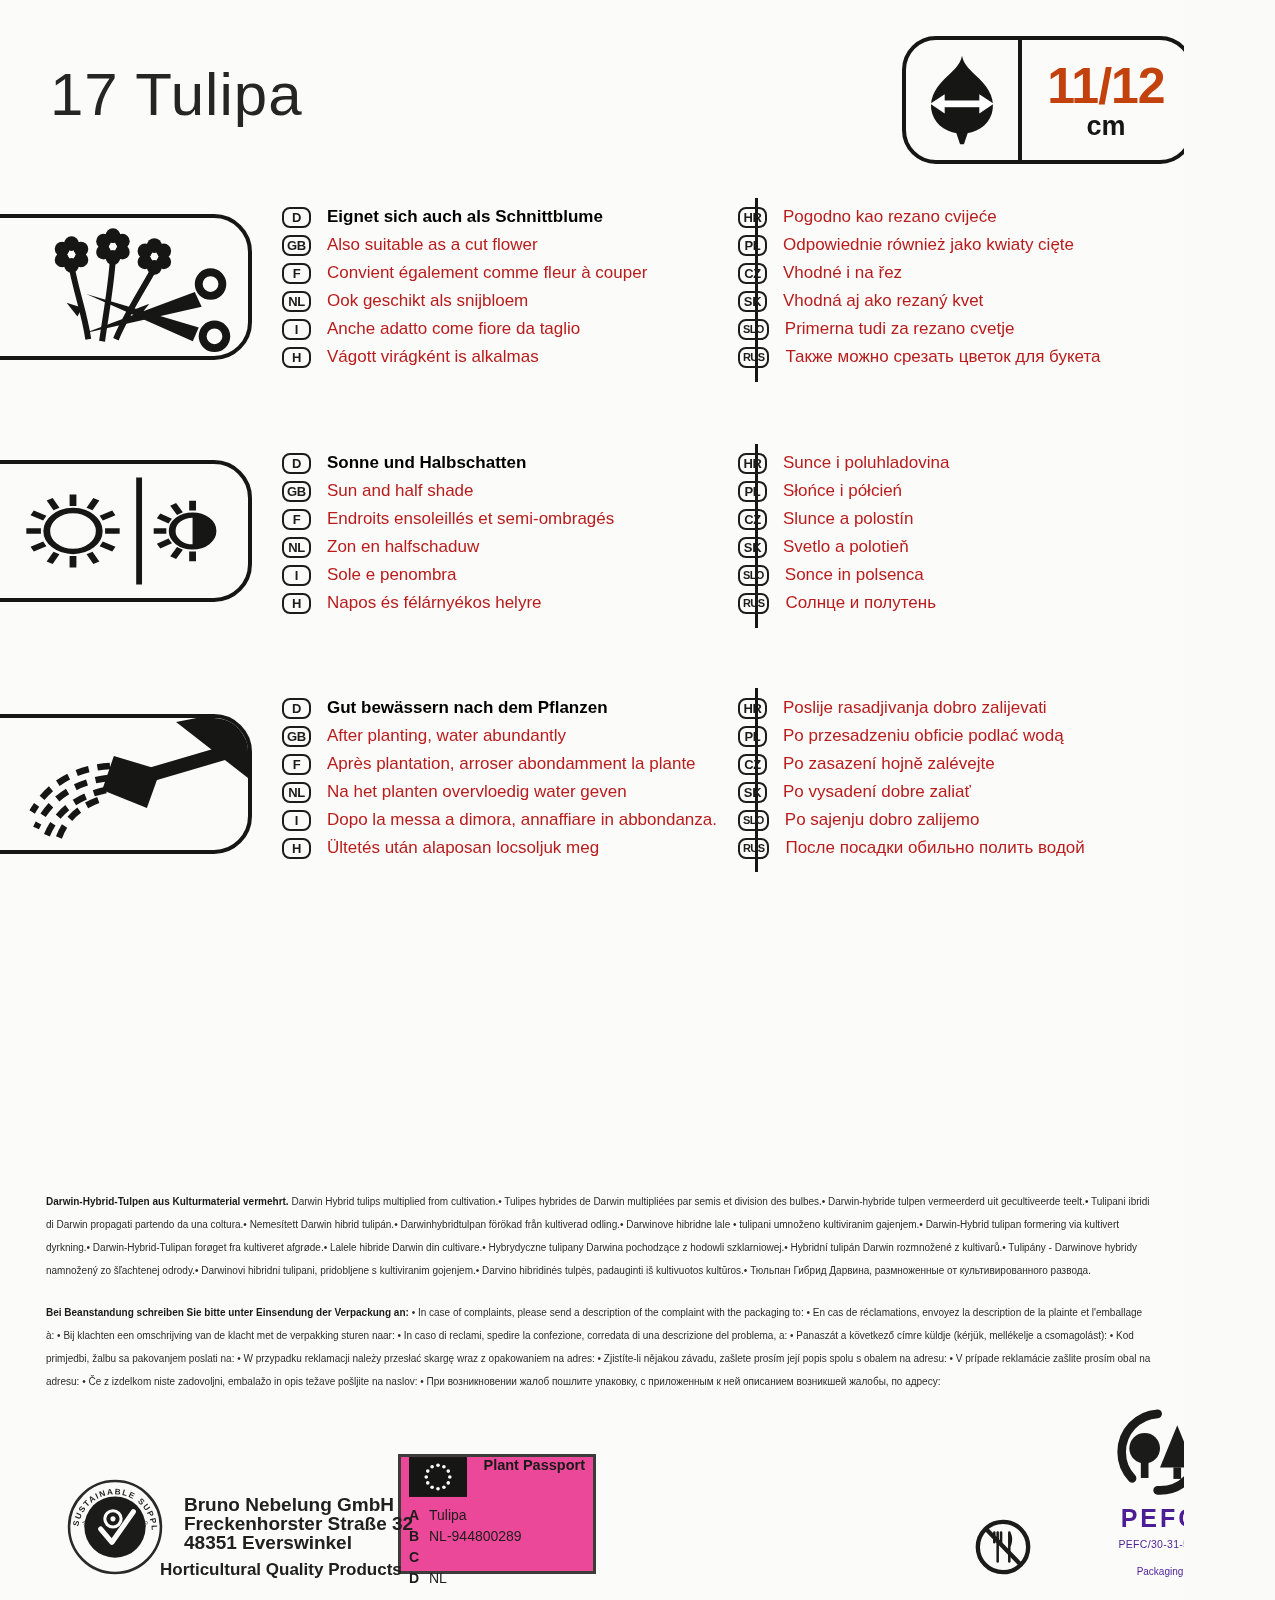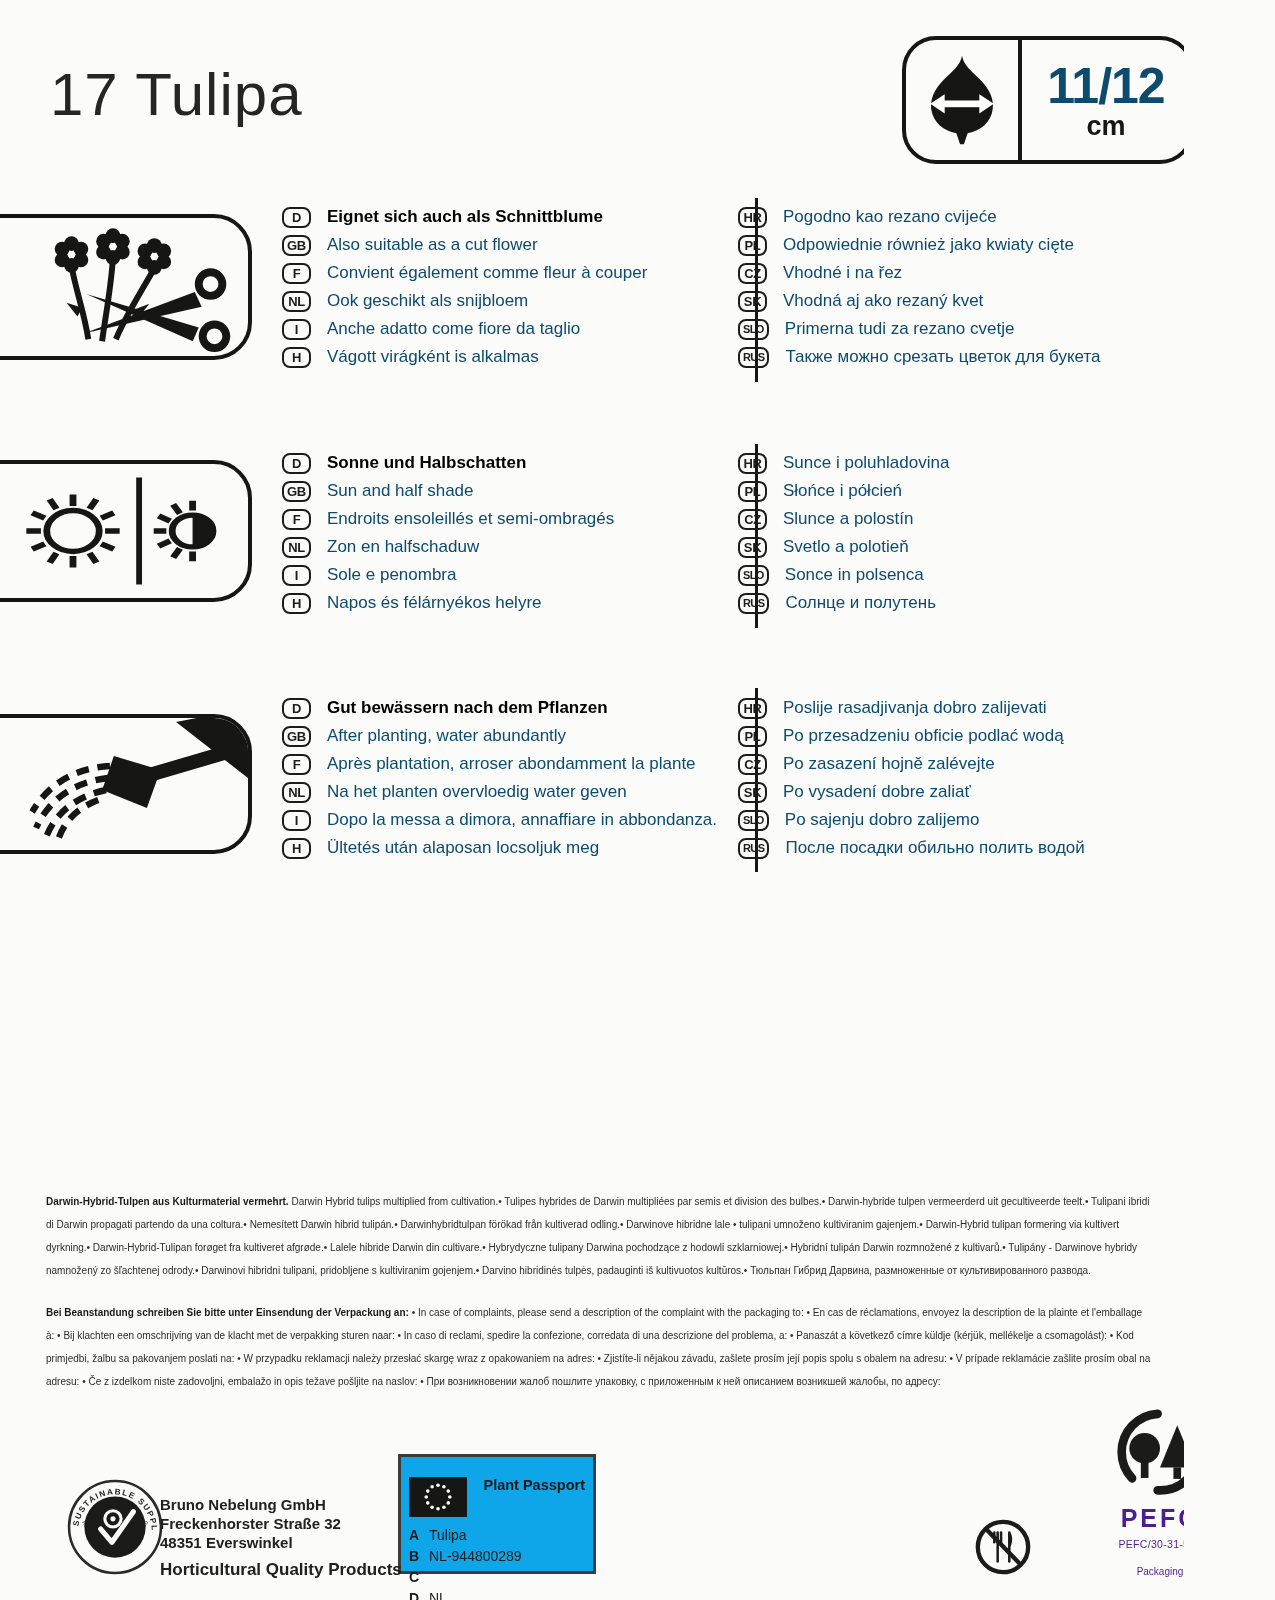--- a/index.html
+++ b/index.html
@@ -9,21 +9,21 @@
 
   
   .title{left:50px;top:60px;font-size:60px;font-weight:400;letter-spacing:1px;color:#252523;}
 
   
   .size-box{left:902px;top:36px;width:292px;height:128px;border:4px solid #161614;border-radius:34px;
             display:flex;align-items:center;box-sizing:border-box;background:#fbfbf9;}
   .size-box .bulb-wrap{width:112px;display:flex;justify-content:center;}
   .size-num-wrap{flex:1;height:100%;border-left:4px solid #161614;display:flex;flex-direction:column;
                  align-items:center;justify-content:center;}
-  .size-num{font-size:50px;font-weight:700;line-height:1;letter-spacing:-1px;color:#0c4a6e;}
+  .size-num{font-size:50px;font-weight:700;line-height:1;letter-spacing:-1px;color:#c2410c;}
   .size-unit{font-size:27px;font-weight:700;line-height:1;margin-top:2px;color:#161614;}
 
   
   .barcode{left:1272px;top:220px;width:182px;height:84px;transform:rotate(90deg);transform-origin:0 0;}
   .ean-bars{position:absolute;left:14px;top:0;width:158px;height:58px;
     background:repeating-linear-gradient(90deg,#161614 0 2px,#fbfbf9 2px 3px,#161614 3px 6px,#fbfbf9 6px 10px,#161614 10px 11px,#fbfbf9 11px 13px,#161614 13px 15px,#fbfbf9 15px 19px);}
   .guard{position:absolute;top:0;width:3px;height:70px;background:#161614;}
   .g1{left:10px}.g2{left:87px}.g3{left:172px}
   .ean-digit{position:absolute;top:57px;font-family:"DejaVu Sans Mono",monospace;font-size:13.5px;color:#161614;}
   .d0{left:-2px}.d1{left:18px;width:66px;text-align:center;letter-spacing:2px}.d2{left:92px;width:76px;text-align:center;letter-spacing:2px}
@@ -38,41 +38,41 @@
   .ib1{top:214px;height:146px}.ib2{top:460px;height:142px}.ib3{top:714px;height:140px}
   .col{display:flex;flex-direction:column;}
   .c1{top:203px}.c2{top:449px}.c3{top:694px}
   .col-left{left:282px;width:460px}
   .col-right{left:738px;width:430px}
   .lang-row{height:28px;display:flex;align-items:center;gap:16px;}
   .badge{display:inline-flex;justify-content:center;align-items:center;min-width:29px;height:21px;
          padding:0 3px;border:2.5px solid #1c1c1a;border-radius:8px;font-size:13px;font-weight:700;
          box-sizing:border-box;flex:0 0 auto;letter-spacing:-.3px;}
   .badge-3{font-size:11px;letter-spacing:-.6px;}
-  .lang-text{font-size:17px;white-space:nowrap;color:#0c4a6e;}
+  .lang-text{font-size:17px;white-space:nowrap;color:#b91c1c;}
   .col-left .lang-row:first-child .lang-text{font-weight:700;color:#000000;}
   .vdiv{left:755px;width:2.5px;background:#161614;}
   .v1{top:198px;height:184px}.v2{top:444px;height:184px}.v3{top:688px;height:184px}
 
   
   .fine{left:46px;width:1106px;font-size:10px;line-height:23px;color:#2b2b29;}
   .fp1{top:1190px}.fp2{top:1301px}
   .fine b{color:#1a1a18;}
 
   
   .passport{left:398px;top:1454px;width:198px;height:120px;border:3px solid #3c3c3a;box-sizing:border-box;
-            padding:20px 8px 4px 8px;background:#0ea5e9;}
+            padding:0 8px 4px 8px;background:#ec4899;}
   .pp-head{display:flex;align-items:flex-start;}
   .pp-title{margin-left:auto;font-size:14.5px;font-weight:700;color:#1a1a18;}
   .pp-rows{margin-top:3px;}
   .pp-row{display:grid;grid-template-columns:20px auto;font-size:14px;height:21px;align-items:center;}
   .pp-key{font-weight:700;}
 
   
-  .addr{left:160px;top:1495px;font-size:15px;font-weight:700;line-height:19px;color:#20201e;}
+  .addr{left:160px;top:1495px;font-size:19px;font-weight:700;line-height:19px;color:#20201e;padding-left:24px;}
   .tagline{left:160px;top:1560px;font-size:17px;font-weight:700;color:#20201e;}
   .ss-logo{left:66px;top:1478px;}
 
   
   .noedible{left:972px;top:1516px;}
   .pefc{left:1098px;top:1408px;width:124px;text-align:center;color:#4c1d95;}
   .pefc-name{font-size:25px;font-weight:700;letter-spacing:3px;margin-top:0px;}
   .pefc-cert{font-size:10.5px;margin-top:5px;letter-spacing:.3px;}
   .pefc-label{font-size:10px;margin-top:16px;}
 </style>

